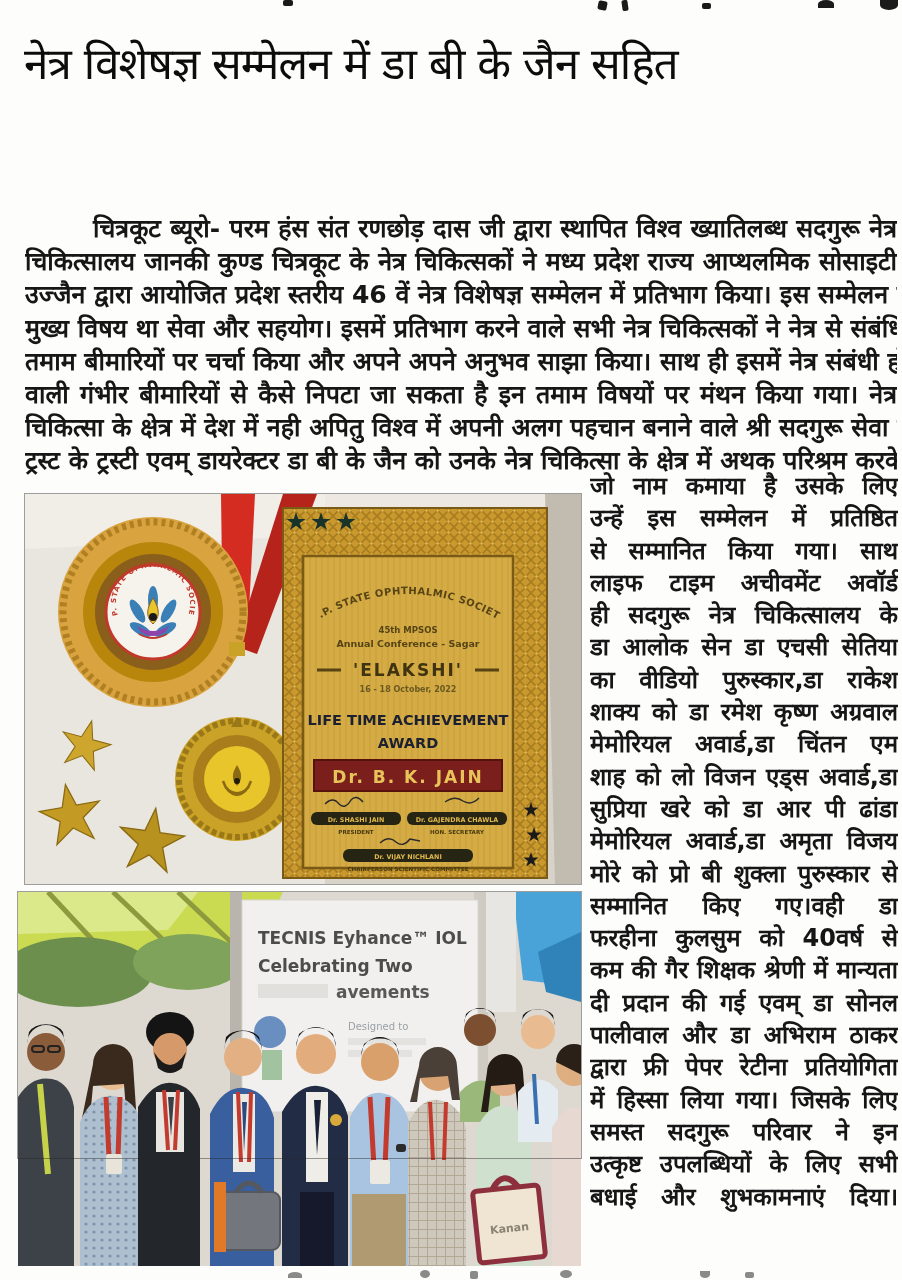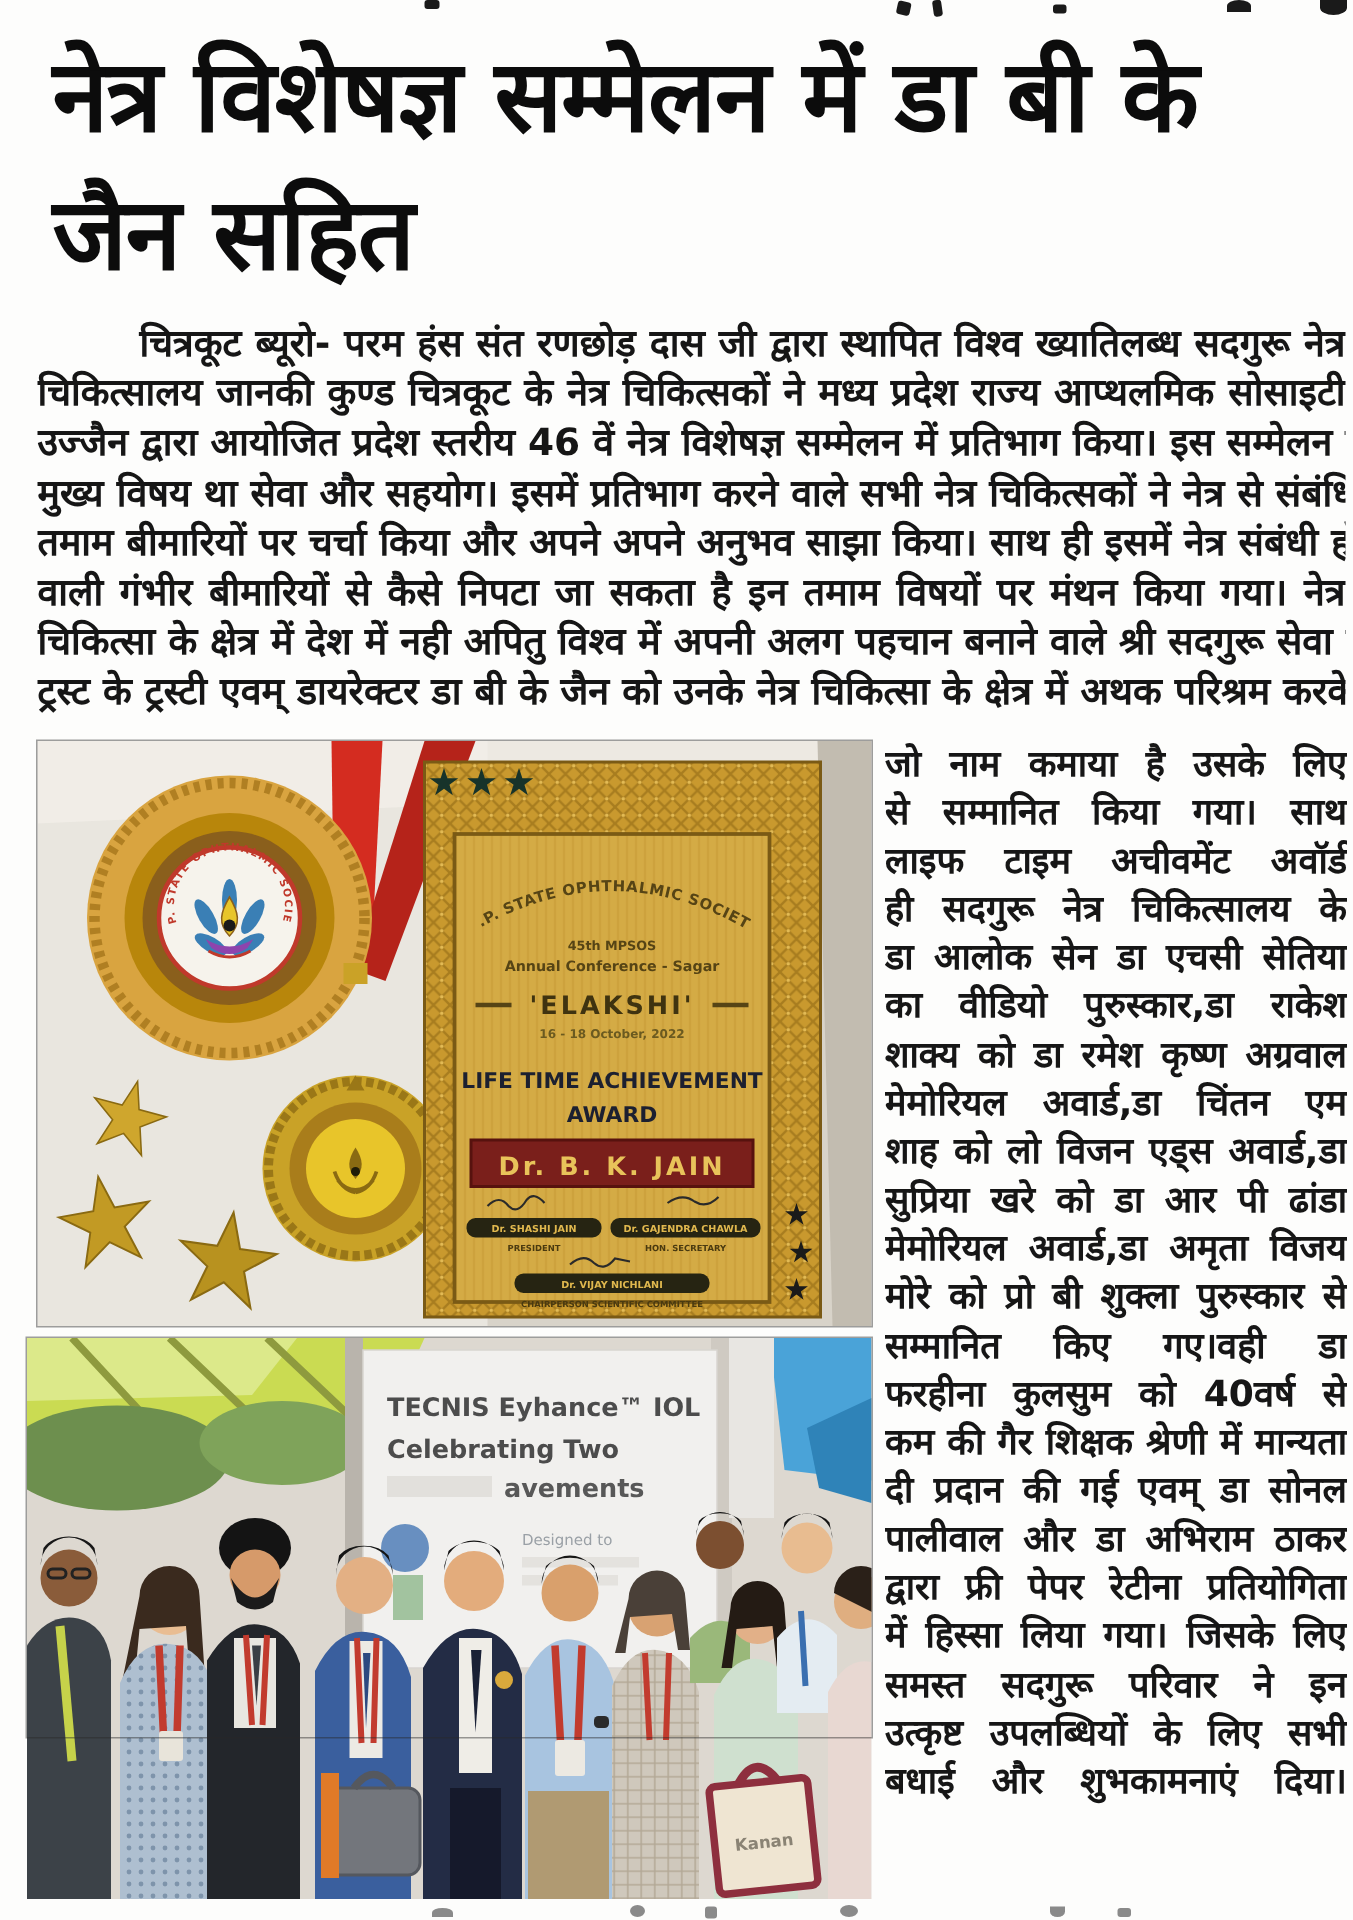--- a/index.html
+++ b/index.html
@@ -6,32 +6,32 @@
   body{
     width:902px;height:1280px;position:relative;overflow:hidden;
     background:#fdfdfc;
     font-family:"DejaVu Sans","Liberation Sans",sans-serif;
     color:#101010;
   }
   .frag{position:absolute;background:#1a1a1a;border-radius:2px;}
   .frag.gray{background:#8a8a8a;}
   #headline{
     position:absolute;left:24px;top:18px;width:860px;
-    font-size:67px;font-weight:bold;line-height:92px;
-    letter-spacing:-1px;color:#0c0c0c;margin-left:11px;
+    font-size:44px;font-weight:normal;line-height:92px;
+    letter-spacing:-1px;color:#0c0c0c;
   }
   .jline{text-align:justify;text-align-last:justify;white-space:nowrap;overflow:hidden;}
   #body-par{
     position:absolute;left:25px;top:212px;width:872px;
     font-size:25px;font-weight:700;line-height:33.2px;color:#161616;
   }
   #body-par .jline.first{padding-left:68px;}
   #right-col{
     position:absolute;left:590px;top:470px;width:308px;
-    font-size:24px;font-weight:600;line-height:32.3px;color:#161616;margin-top:23px;
+    font-size:24px;font-weight:600;line-height:32.3px;color:#161616;
   }
   .photo{position:absolute;outline:1px solid rgba(40,40,40,.45);}
   #award-photo{left:25px;top:494px;width:556px;height:390px;}
   #group-photo{left:18px;top:892px;width:563px;height:266px;}
   svg{display:block;}
 </style>
 </head>
 <body>
 
 <div class="frag" style="left:283px;top:0;width:10px;height:6px;"></div>
@@ -51,20 +51,21 @@
   <div class="jline">उज्जैन द्वारा आयोजित प्रदेश स्तरीय 46 वें नेत्र विशेषज्ञ सम्मेलन में प्रतिभाग किया। इस सम्मेलन का</div>
   <div class="jline">मुख्य विषय था सेवा और सहयोग। इसमें प्रतिभाग करने वाले सभी नेत्र चिकित्सकों ने नेत्र से संबंधित</div>
   <div class="jline">तमाम बीमारियों पर चर्चा किया और अपने अपने अनुभव साझा किया। साथ ही इसमें नेत्र संबंधी होने</div>
   <div class="jline">वाली गंभीर बीमारियों से कैसे निपटा जा सकता है इन तमाम विषयों पर मंथन किया गया। नेत्र</div>
   <div class="jline">चिकित्सा के क्षेत्र में देश में नही अपितु विश्व में अपनी अलग पहचान बनाने वाले श्री सदगुरू सेवा संघ</div>
   <div class="jline">ट्रस्ट के ट्रस्टी एवम् डायरेक्टर डा बी के जैन को उनके नेत्र चिकित्सा के क्षेत्र में अथक परिश्रम करके</div>
 </div>
 
 <div id="right-col">
   <div class="jline">जो नाम कमाया है उसके लिए</div>
+  <div class="jline">उन्हें इस सम्मेलन में प्रतिष्ठित</div>
   <div class="jline">से सम्मानित किया गया। साथ</div>
   <div class="jline">लाइफ टाइम अचीवमेंट अवॉर्ड</div>
   <div class="jline">ही सदगुरू नेत्र चिकित्सालय के</div>
   <div class="jline">डा आलोक सेन डा एचसी सेतिया</div>
   <div class="jline">का वीडियो पुरुस्कार,डा राकेश</div>
   <div class="jline">शाक्य को डा रमेश कृष्ण अग्रवाल</div>
   <div class="jline">मेमोरियल अवार्ड,डा चिंतन एम</div>
   <div class="jline">शाह को लो विजन एड्स अवार्ड,डा</div>
   <div class="jline">सुप्रिया खरे को डा आर पी ढांडा</div>
   <div class="jline">मेमोरियल अवार्ड,डा अमृता विजय</div>

